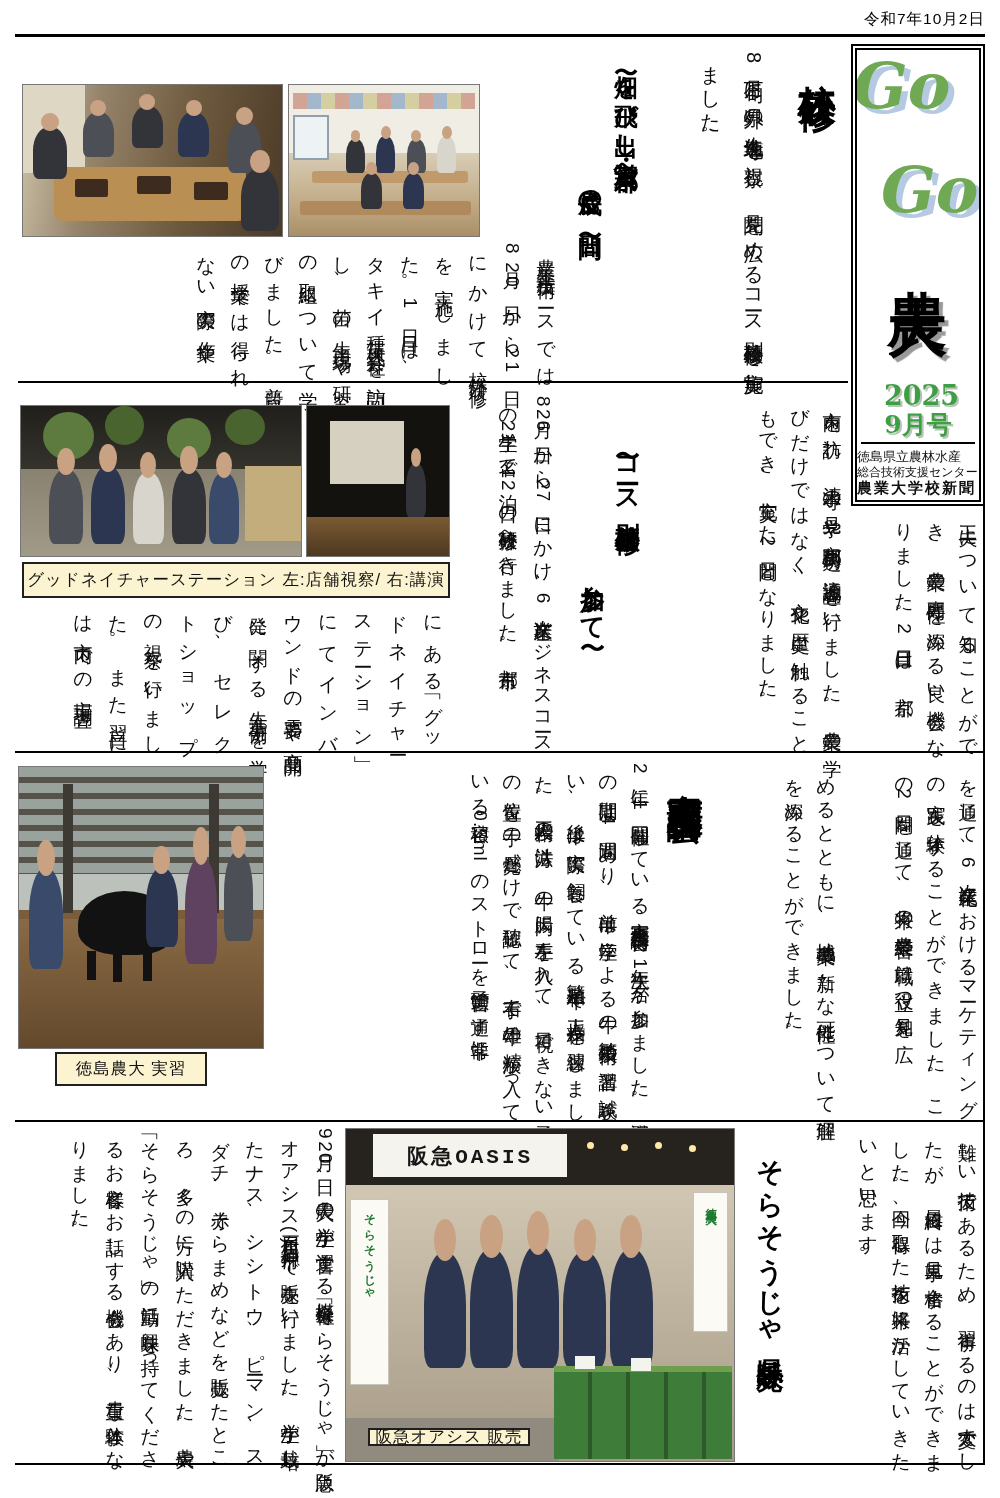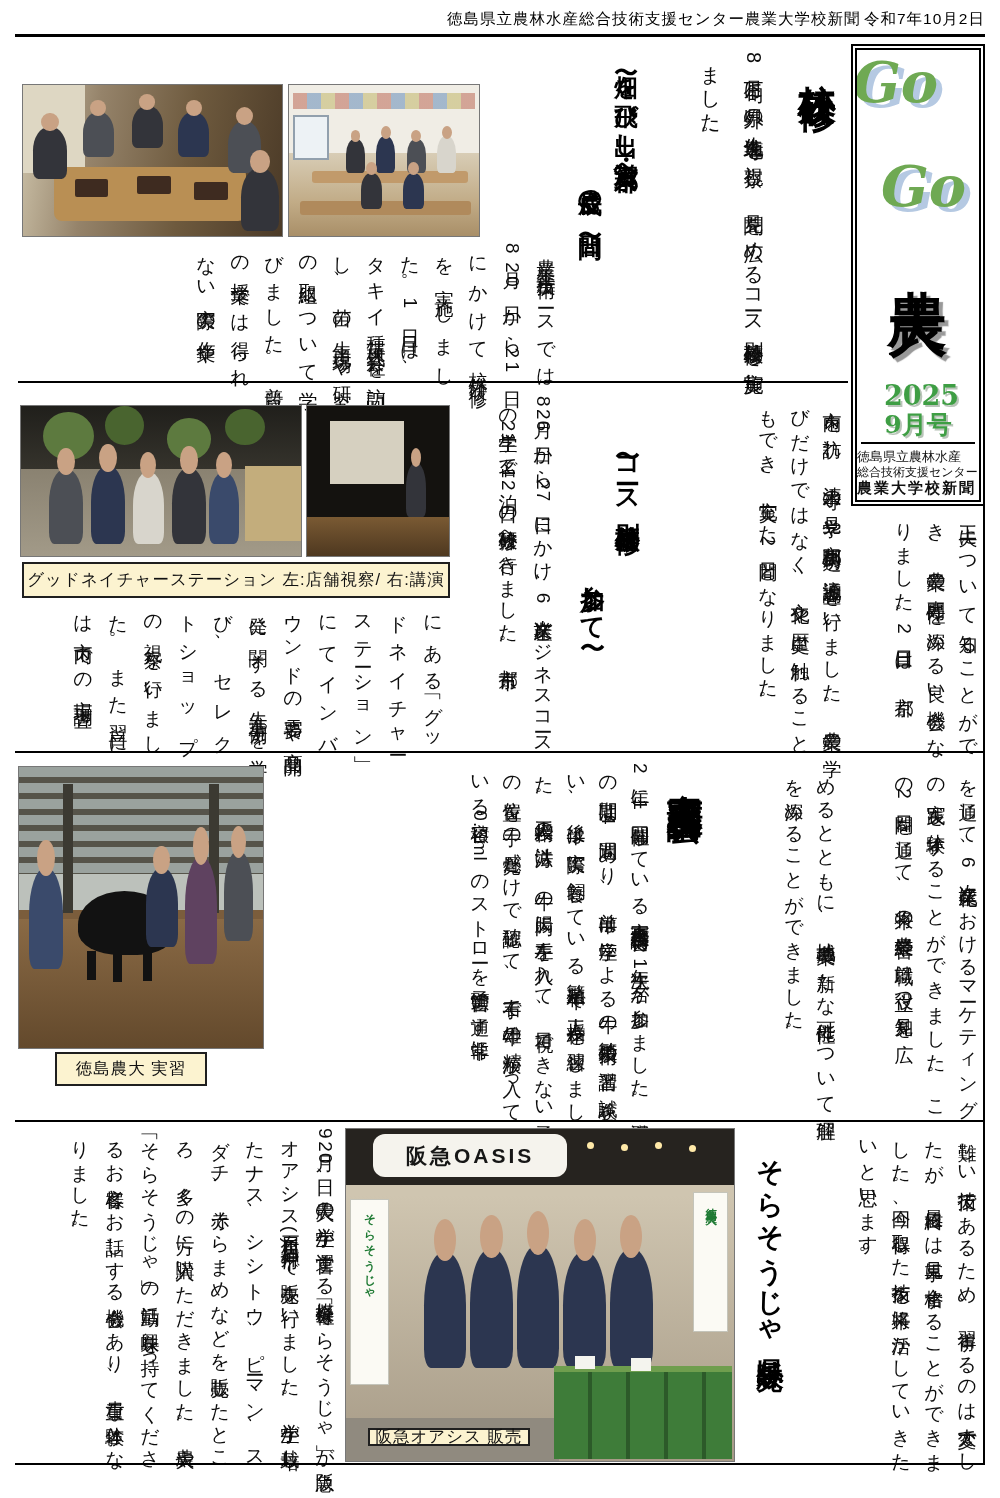--- a/index.html
+++ b/index.html
@@ -11,49 +11,48 @@
 
   
   .hdr { position:absolute; font-size:15.5px; letter-spacing:1px; color:#000; }
 
   
   .v { position:absolute; writing-mode:vertical-rl; text-orientation:mixed; text-align:justify; color:#0d0d0d; }
   .vtitle { position:absolute; writing-mode:vertical-rl; text-orientation:mixed; font-weight:900; color:#000; }
 
   
   .masthead { position:absolute; left:851px; top:44px; width:134px; height:462px; border:6px double #000; background:#fff; overflow:hidden; }
-  .go { position:absolute; font-family:"DejaVu Serif", serif; font-style:italic; font-weight:bold; font-size:56px; line-height:1; color:#6fa953; text-shadow:6px 5px 0 #b5c9e2; }
+  .go { position:absolute; font-family:"DejaVu Serif", serif; font-style:italic; font-weight:bold; font-size:64px; line-height:1; color:#6fa953; text-shadow:6px 5px 0 #b5c9e2; }
   .nodai { position:absolute; left:50%; transform:translateX(-50%); writing-mode:vertical-rl; font-family:"DejaVu Serif", serif; font-weight:bold; font-size:60px; line-height:1; letter-spacing:8px; color:#000; text-shadow:4px 4px 1px #999; }
   .mh-num { position:absolute; left:0; right:0; text-align:center; font-family:"DejaVu Serif", serif; font-weight:bold; color:#3e9e44; text-shadow:2px 2px 0 #b9c4b9; }
   .mh-org { position:absolute; left:0; right:0; text-align:left; font-family:"DejaVu Serif", serif; color:#111; }
 
   
   .cap { position:absolute; background:#fcf3d0; border:2px solid #1f1f1f; display:flex; align-items:center; justify-content:center; font-size:16.5px; letter-spacing:1px; color:#111; z-index:6; white-space:nowrap; }
 
   
   .photo { position:absolute; overflow:hidden; border:1px solid #777; z-index:1; }
   .pp { position:absolute; border-radius:46% 46% 16% 16%; background:#262a33; }
   .pp::before { content:""; position:absolute; left:24%; top:-28%; width:52%; height:36%; border-radius:50%; background:#c9a284; }
   .c-navy { background:#2c3650; } .c-gray { background:#4c4f55; } .c-dk { background:#33343a; }
   .c-purple { background:#5f4260; } .c-white { background:#d8d5cc; } .c-blue { background:#3a4a6b; }
   .cow { position:absolute; background:#121212; border-radius:55% 60% 45% 50% / 60% 65% 42% 42%; }
   .cow::before { content:""; position:absolute; left:10%; bottom:-38%; width:9%; height:45%; background:#121212; box-shadow:26px 2px 0 #121212, 56px 1px 0 #121212; }
   .plant { position:absolute; border-radius:50%; background:#5d7a3f; }
   .crates { position:absolute; background:repeating-linear-gradient(90deg,#3e7c39 0 34px,#2c5a29 34px 38px); border-top:6px solid #6f9e4e; }
   .crates::before { content:""; position:absolute; left:12%; top:-16px; width:20px; height:13px; background:#f4f4ee; box-shadow:56px 2px 0 #f4f4ee; }
   .banner { position:absolute; background:#fbfaf4; border:1px solid #c4c4ba; display:flex; justify-content:center; padding-top:6px; z-index:3; }
   .banner .btxt { writing-mode:vertical-rl; font-size:11.5px; font-weight:bold; color:#1e7a33; letter-spacing:2px; }
-  .sign { position:absolute; background:#f5f3ed; display:flex; align-items:center; justify-content:center; font-weight:bold; font-size:21px; letter-spacing:3px; color:#161616; border-radius:12px; }
+  .sign { position:absolute; background:#f5f3ed; display:flex; align-items:center; justify-content:center; font-weight:bold; font-size:21px; letter-spacing:3px; color:#161616; border-radius:0;font-family:Liberation Mono, monospace; }
 </style>
 </head>
 <body>
 
 <div class="page">
 
-  <div class="hdr" style="left:447px; top:9px;">徳島県立農林水産総合技術支援センター農業大学校新聞</div>
   <div class="hdr" style="left:864px; top:9px;">令和7年10月2日</div>
   <div class="hline" style="left:15px; top:34px; width:970px; height:3px;"></div>
 
   <div class="masthead">
     <div class="go" style="left:-4px; top:4px;">Go</div>
     <div class="go" style="left:24px; top:108px;">Go</div>
     <div class="nodai" style="top:192px;">農大</div>
     <div class="mh-num" style="top:330px; font-size:27px;padding-left:7px;">2025</div>
     <div class="mh-num" style="top:358px; font-size:25px;">9月号</div>
     <div class="hline" style="left:4px; right:4px; top:392px; height:2px;"></div>

